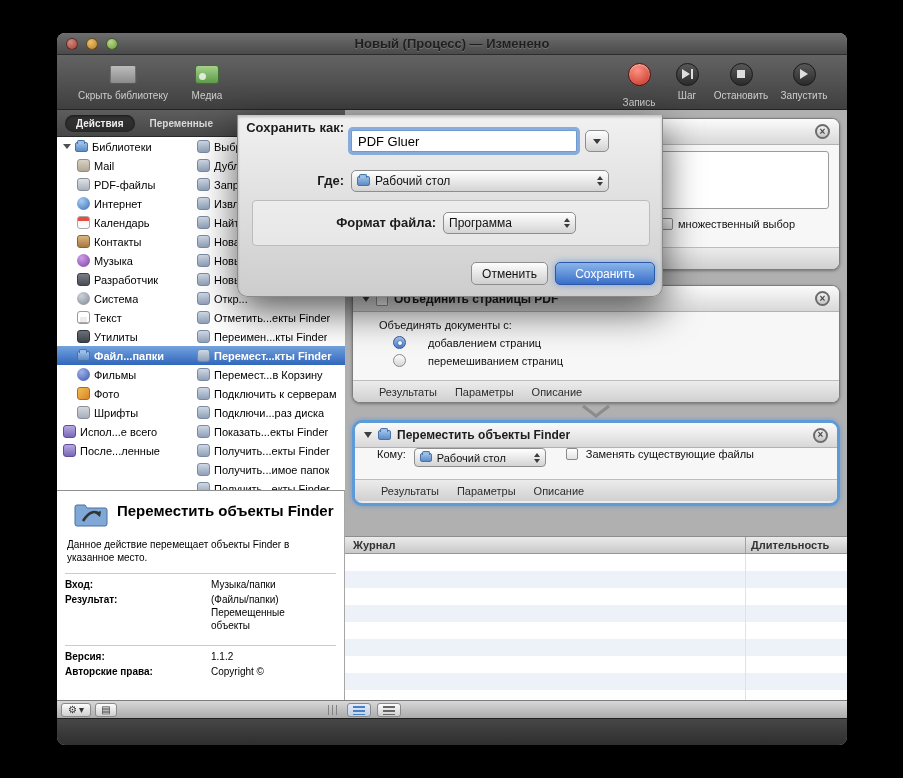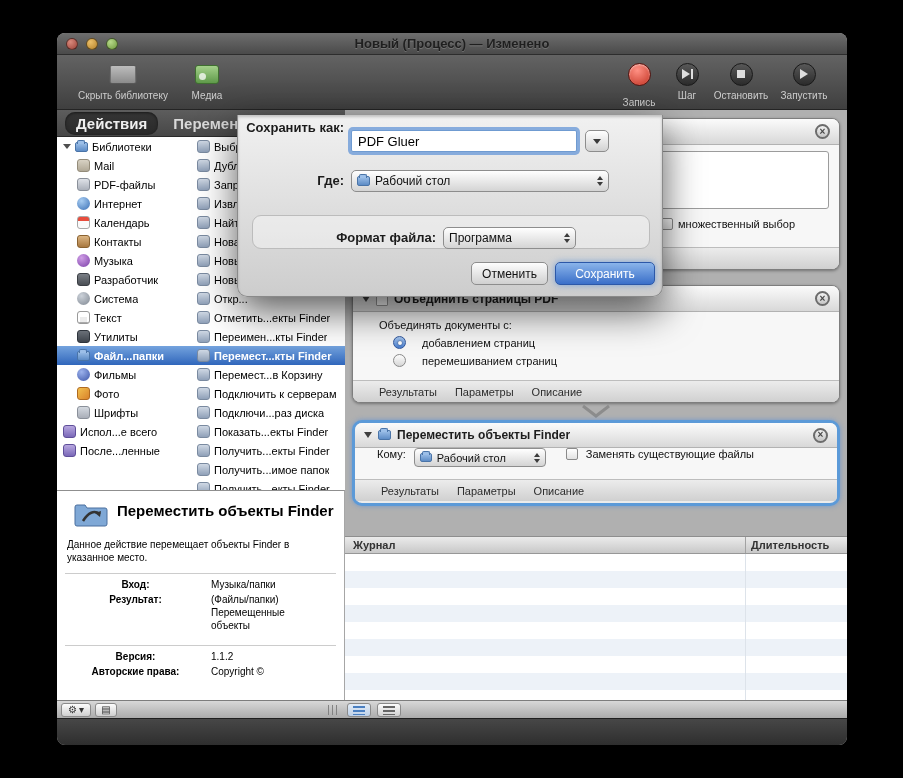--- a/index.html
+++ b/index.html
@@ -37,21 +37,21 @@
   .dark-circle { width:23px; height:23px; border-radius:50%; border:1px solid #191919;
                  background:linear-gradient(#585858,#2b2b2b); display:flex; align-items:center; justify-content:center; }
   .tri-right { width:0; height:0; border-top:5px solid transparent; border-bottom:5px solid transparent; border-left:8px solid #dedede; }
   .bar-v { width:2px; height:10px; background:#dedede; margin-left:1px; }
   .sq { width:8px; height:8px; background:#dedede; }
 
   
   .tabstrip { position:absolute; top:77px; left:0; width:288px; height:27px;
               background:linear-gradient(#5d5d5d,#474747); border-bottom:1px solid #2a2a2a;
               display:flex; align-items:center; gap:4px; padding-left:8px; }
-  .tab { font-size:15px; font-weight:bold; color:#d9d9d9; padding:3px 11px; border-radius:10px; }
+  .tab { font-size:10px; font-weight:bold; color:#d9d9d9; padding:3px 11px; border-radius:10px; }
   .tab.sel { background:rgba(0,0,0,.42); box-shadow:inset 0 1px 3px rgba(0,0,0,.55); color:#efefef; }
 
   
   .sidebar { position:absolute; left:0; top:104px; width:148px; height:353px; background:#fff;
              border-right:1px solid #a6a6a6; overflow:hidden; }
   .acol { position:absolute; left:134px; top:104px; width:154px; height:353px; background:#fff; overflow:hidden; }
   .row { height:19px; display:flex; align-items:center; gap:4px; padding:0 4px 0 6px;
          font-size:11px; color:#000; white-space:nowrap; overflow:hidden; }
   .row.sel { background:linear-gradient(#74a3de,#3066bb); color:#fff; font-weight:bold; }
   .row.child { padding-left:20px; }
@@ -81,21 +81,21 @@
   .i-action { background:linear-gradient(#cfd8e4,#8fa0b8); border:1px solid #7a8aa0; }
 
   
   .info { position:absolute; left:0; top:457px; width:288px; height:210px; background:#fff;
           border-top:1px solid #8f8f8f; border-right:1px solid #a6a6a6; overflow:hidden; font-size:10px; }
   .info-head { display:flex; gap:8px; padding:9px 8px 4px 16px; align-items:flex-start; }
   .info-title { font-size:15px; font-weight:bold; line-height:1.15; padding-top:2px; }
   .info-desc { padding:2px 12px 6px 10px; line-height:1.3; }
   .divline { border-top:1px solid #cccccc; margin:3px 8px; }
   .kv { display:flex; padding:1px 8px; line-height:1.3; }
-  .kv .k { flex:0 0 146px; text-align:center; font-weight:bold; padding-right:5px; }
+  .kv .k { flex:0 0 146px; text-align:left; font-weight:bold; padding-right:5px; }
   .kv .v { flex:1; }
   .pre { white-space:pre-line; }
 
   
   .canvas { position:absolute; left:288px; top:77px; width:502px; height:590px; background:#b0b0b0; overflow:hidden; }
   .block { position:absolute; left:7px; width:488px; background:#ececec; border:1px solid #7e7e7e;
            border-radius:8px; box-shadow:0 1px 3px rgba(0,0,0,.35); overflow:hidden; }
   .block-header { height:26px; display:flex; align-items:center; gap:6px; padding:0 9px;
                   background:linear-gradient(#fbfbfb,#d8d8d8); border-bottom:1px solid #b2b2b2;
                   font-size:12px; font-weight:bold; color:#1d1d1d; }
@@ -107,21 +107,21 @@
   .xbtn { margin-left:auto; width:15px; height:15px; border-radius:50%; border:2px solid #6c6c6c;
           background:linear-gradient(#f2f2f2,#c6c6c6); color:#474747; font-size:10px; font-weight:bold;
           display:flex; align-items:center; justify-content:center; flex:none; line-height:1; }
   .pg-icon { width:12px; height:14px; background:#fff; border:1px solid #999; border-radius:1px; flex:none; }
   .b1 { top:8px; height:152px; }
   .b1 .block-content { height:102px; padding:6px 8px 0 8px; }
   .b1-field { height:58px; background:#fff; border:1px solid #9c9c9c; border-radius:3px; margin:0 2px; }
   .b1-cbrow { display:flex; align-items:center; gap:5px; margin:9px 0 0 300px; }
   .b2 { top:175px; height:118px; }
   .b2 .block-content { height:68px; padding:7px 10px 0 26px; }
-  .optrow { display:flex; align-items:center; gap:16px; margin:5px 0 0 14px; }
+  .optrow { display:flex; align-items:center; gap:22px; margin:5px 0 0 14px; }
   .b3 { top:310px; height:86px; border:3px solid #5c9ad8; border-radius:10px; box-shadow:0 0 5px rgba(80,140,220,.65); }
   .b3 .block-header { height:25px; }
   .b3 .block-content { height:31px; display:flex; align-items:flex-start; gap:8px; padding:0 10px 0 22px; }
   .b3 .block-footer { height:22px; }
   .connector { position:absolute; left:236px; width:30px; height:15px; }
   .c1 { top:160px; } .c2 { top:294px; }
 
   .cb { width:12px; height:12px; border:1px solid #8a8a8a; border-radius:2px;
         background:linear-gradient(#fff,#e2e2e2); flex:none; }
   .radio { width:13px; height:13px; border-radius:50%; background:linear-gradient(#fdfdfd,#d6d6d6);
@@ -164,22 +164,22 @@
   .sheet { position:absolute; left:180px; top:82px; width:426px; height:182px; z-index:60;
            background:linear-gradient(#f1f1f1,#cdcdcd); border:1px solid #8a8a8a; border-top:none;
            border-radius:0 0 10px 10px; box-shadow:0 14px 38px rgba(0,0,0,.65), inset 0 2px 3px rgba(0,0,0,.2); }
   .slabel { position:absolute; font-size:13px; font-weight:bold; color:#1b1b1b; text-align:right; }
   .sfield { position:absolute; top:15px; left:113px; width:226px; height:22px; font-size:13px; padding:0 6px;
             border:1px solid #6f9bd1; border-radius:2px; outline:none;
             box-shadow:0 0 0 3px rgba(100,150,215,.75); font-family:"Liberation Sans",sans-serif; }
   .disc-btn { position:absolute; top:15px; left:347px; width:24px; height:22px; border:1px solid #8d8d8d;
               border-radius:5px; background:linear-gradient(#fff,#d2d2d2); display:flex; align-items:center; justify-content:center; }
   .popup-where { position:absolute; top:55px; left:113px; width:258px; height:22px; }
-  .formatbox { position:absolute; top:100px; left:14px; width:398px; height:34px; border:1px solid #bcbcbc;
-               border-radius:9px; background:rgba(255,255,255,.4); }
+  .formatbox { position:absolute; top:85px; left:14px; width:398px; height:46px; border:1px solid #bcbcbc;
+               border-radius:4px; background:rgba(255,255,255,.4); }
   .flabel { position:absolute; top:14px; left:0; width:183px; }
   .popup-format { position:absolute; top:11px; left:190px; width:133px; height:22px; }
   .btn { position:absolute; top:147px; height:23px; border-radius:5px; font-size:12px; display:flex;
          align-items:center; justify-content:center; font-family:"Liberation Sans",sans-serif; }
   .btn.cancel { left:233px; width:77px; background:linear-gradient(#fdfdfd,#d0d0d0); border:1px solid #8d8d8d; color:#111; }
   .btn.save { left:317px; width:100px; background:linear-gradient(#8ab4ea,#3a6fc9); border:1px solid #2c58a8;
               color:#fff; box-shadow:0 0 7px rgba(80,140,220,.7); }
 </style>
 </head>
 <body>

